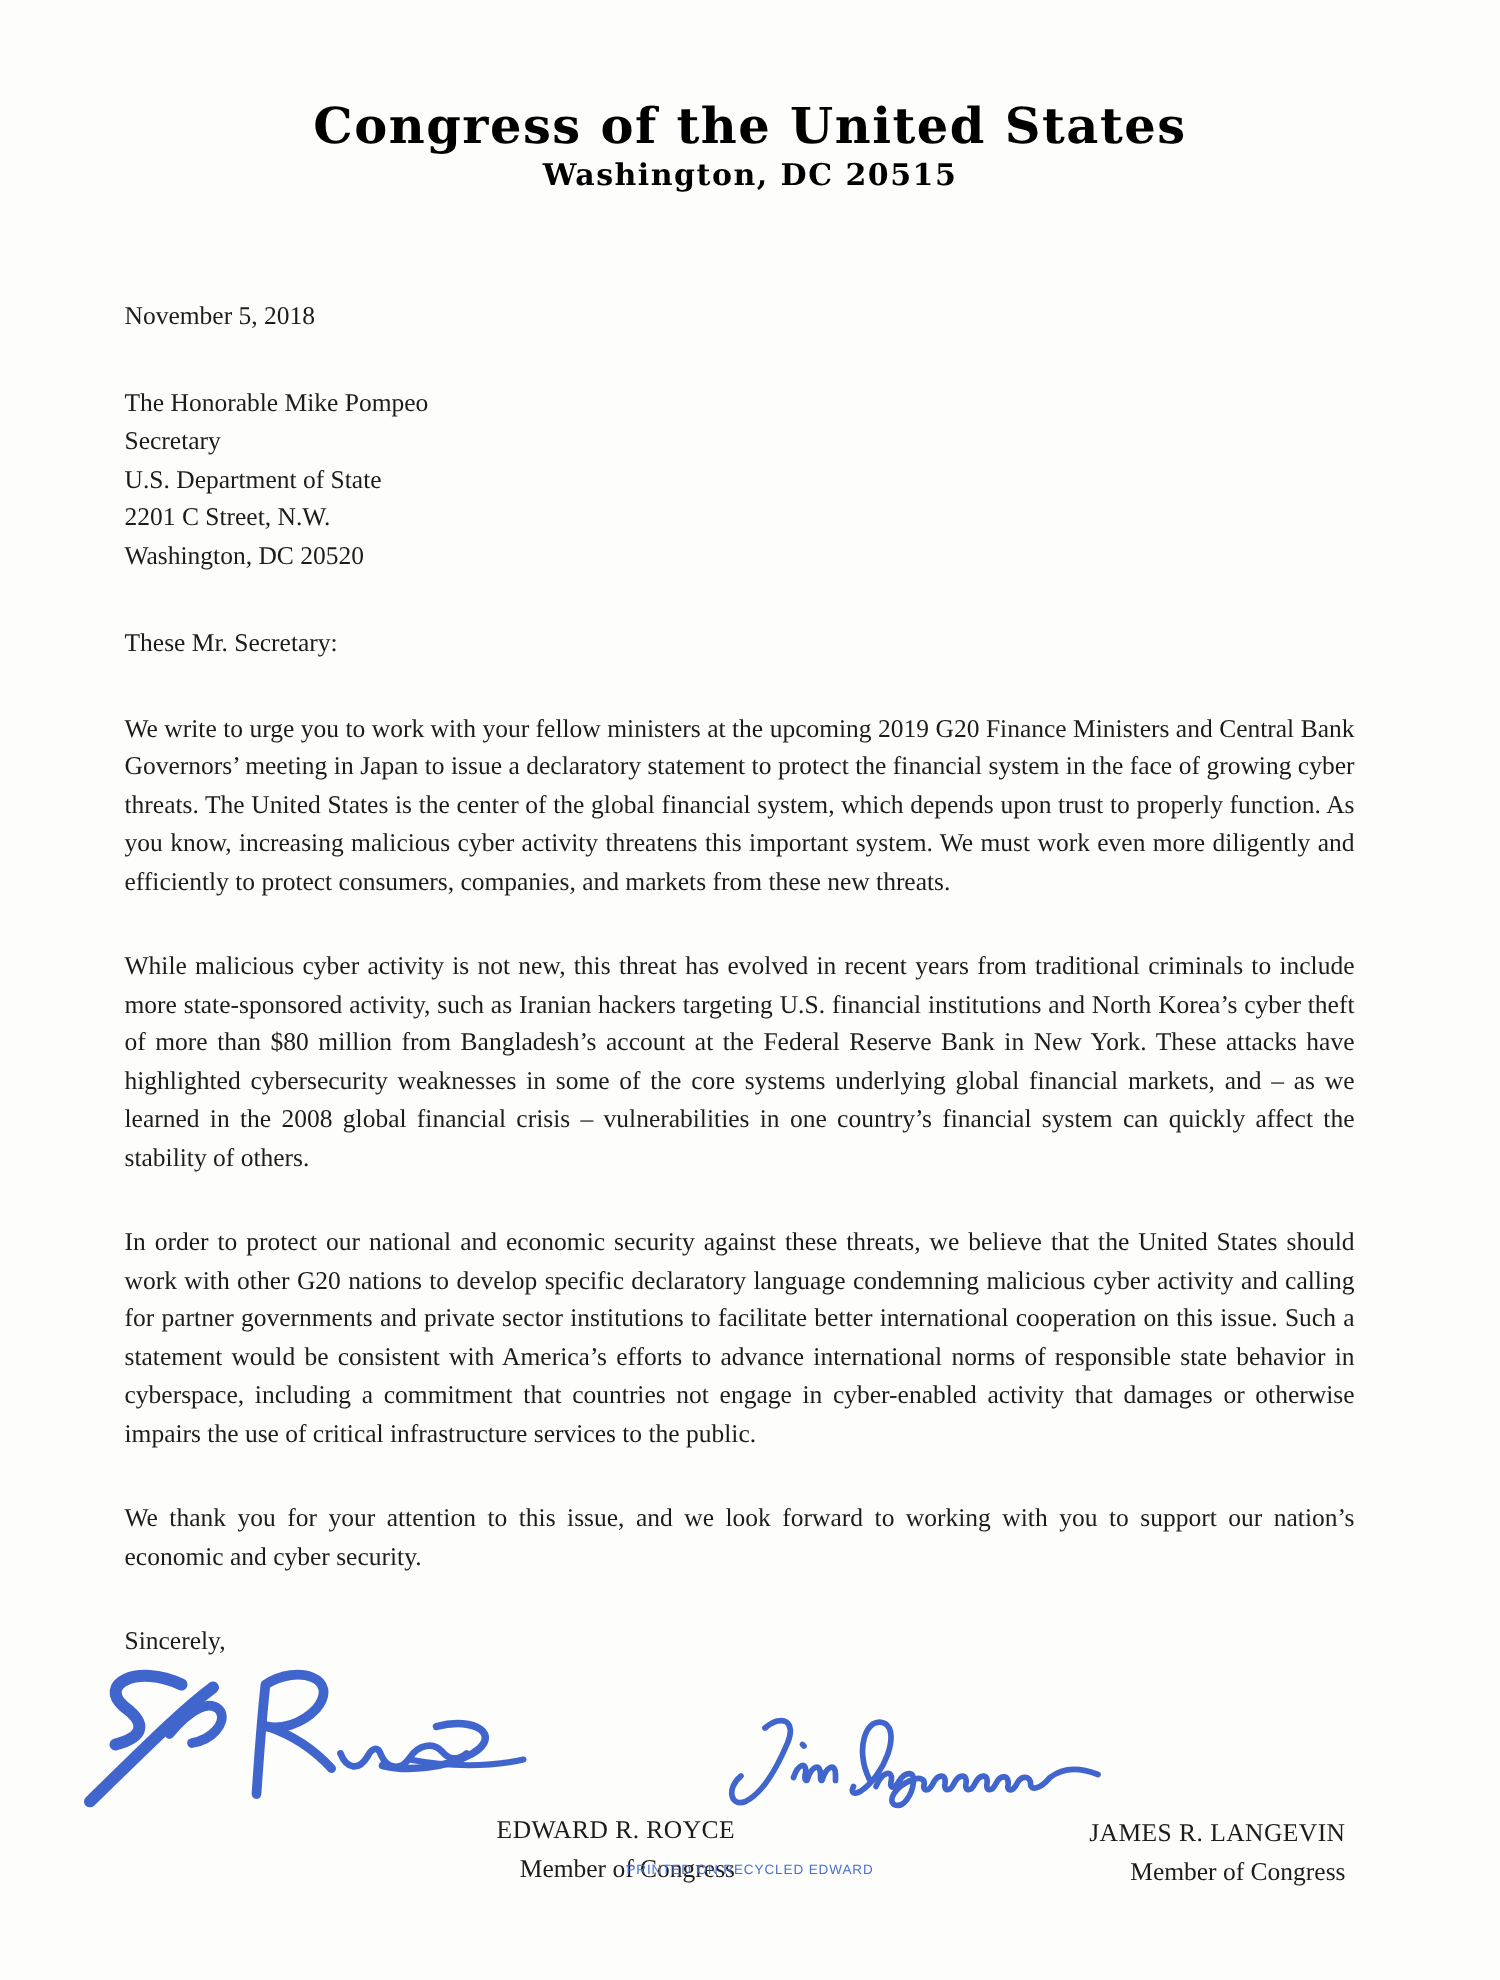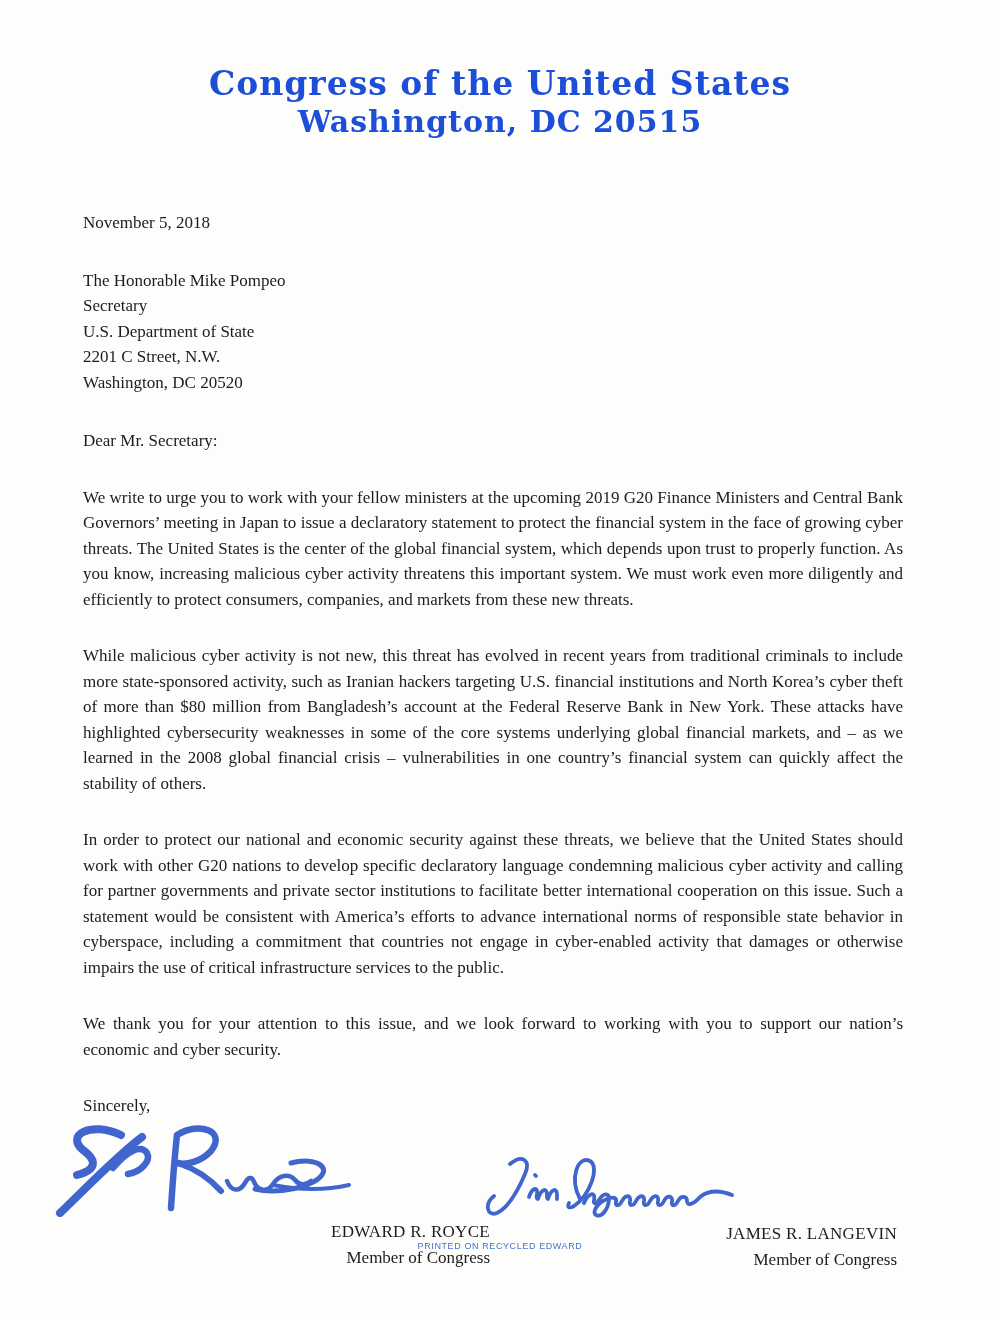--- a/index.html
+++ b/index.html
@@ -5,29 +5,29 @@
   html,body { margin:0; padding:0; background:#e8e8e8; }
   .page {
     position:relative;
     width:1000px; height:1320px;
     margin:0 auto;
     background:#fdfdfc;
     font-family:"Liberation Serif", serif;
     color:#1c1c1c;
     overflow:hidden;
   }
-  .letterhead { padding-top:66px; text-align:center; color:#1d4ed8; }
+  .letterhead { padding-top:66px; text-align:center; color:#000000; }
   .lh1 {
     font-family:"DejaVu Serif", serif;
     font-size:33px; font-weight:bold; letter-spacing:1px;
     line-height:1.1;
   }
   .lh2 {
     font-family:"DejaVu Serif", serif;
-    font-size:30px; font-weight:bold; letter-spacing:1px;
+    font-size:20px; font-weight:bold; letter-spacing:1px;
     line-height:1.2; margin-top:2px;
   }
   .content { margin:0 97px 0 83px; font-size:17px; line-height:25.5px; }
   .date { margin-top:70px; }
   .recipient { margin-top:32px; }
   .salutation { margin-top:33px; }
   .para { margin:31px 0 0 0; text-align:justify; }
   .closing { margin-top:31px; }
   .sig-row { display:flex; margin-top:2px;text-align:right; }
   .sig-col { width:407px; }
@@ -60,21 +60,21 @@
     <div class="date">November 5, 2018</div>
 
     <div class="recipient">
       <div>The Honorable Mike Pompeo</div>
       <div>Secretary</div>
       <div>U.S. Department of State</div>
       <div>2201 C Street, N.W.</div>
       <div>Washington, DC 20520</div>
     </div>
 
-    <div class="salutation">Dear Mr. Secretary:</div>
+    <div class="salutation">These Mr. Secretary:</div>
 
     <p class="para">We write to urge you to work with your fellow ministers at the upcoming 2019 G20 Finance Ministers and Central Bank Governors’ meeting in Japan to issue a declaratory statement to protect the financial system in the face of growing cyber threats. The United States is the center of the global financial system, which depends upon trust to properly function. As you know, increasing malicious cyber activity threatens this important system. We must work even more diligently and efficiently to protect consumers, companies, and markets from these new threats.</p>
     <p class="para">While malicious cyber activity is not new, this threat has evolved in recent years from traditional criminals to include more state-sponsored activity, such as Iranian hackers targeting U.S. financial institutions and North Korea’s cyber theft of more than $80 million from Bangladesh’s account at the Federal Reserve Bank in New York. These attacks have highlighted cybersecurity weaknesses in some of the core systems underlying global financial markets, and – as we learned in the 2008 global financial crisis – vulnerabilities in one country’s financial system can quickly affect the stability of others.</p>
     <p class="para">In order to protect our national and economic security against these threats, we believe that the United States should work with other G20 nations to develop specific declaratory language condemning malicious cyber activity and calling for partner governments and private sector institutions to facilitate better international cooperation on this issue. Such a statement would be consistent with America’s efforts to advance international norms of responsible state behavior in cyberspace, including a commitment that countries not engage in cyber-enabled activity that damages or otherwise impairs the use of critical infrastructure services to the public.</p>
     <p class="para">We thank you for your attention to this issue, and we look forward to working with you to support our nation’s economic and cyber security.</p>
 
     <div class="closing">Sincerely,</div>
 
     <div class="sig-row">
 

